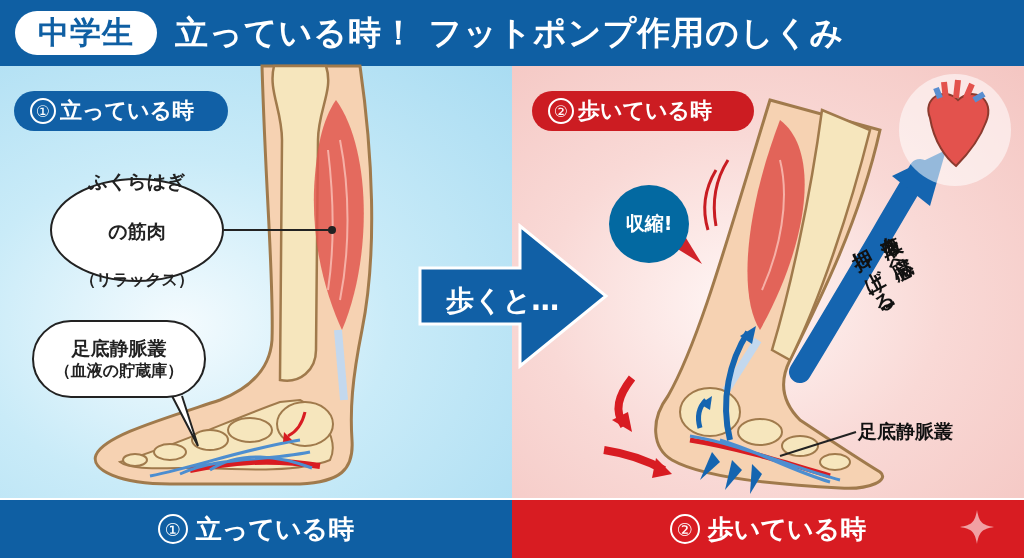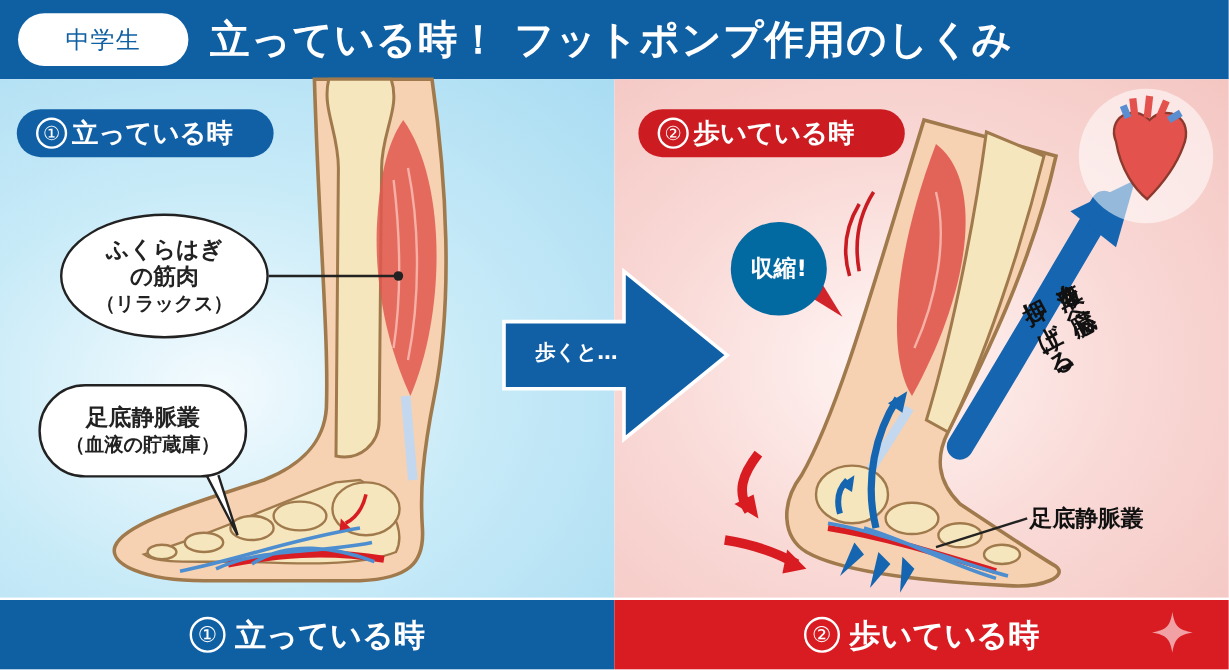--- a/index.html
+++ b/index.html
@@ -5,21 +5,21 @@
   * { box-sizing: border-box; margin: 0; padding: 0; }
   html, body { width: 1024px; height: 558px; overflow: hidden; background: #fff; }
   body { font-family: "DejaVu Sans", "Liberation Sans", sans-serif; position: relative; }
 
   .header {
     position: absolute; left: 0; top: 0; width: 1024px; height: 66px;
     background: #0f5fa3; display: flex; align-items: center;
   }
   .grade-pill {
     margin-left: 15px; width: 142px; height: 44px; border-radius: 22px;
-    background: #fff; color: #0f5fa3; font-weight: normal; font-size: 20px;
+    background: #fff; color: #0f5fa3; font-weight: bold; font-size: 31px;
     display: flex; align-items: center; justify-content: center; letter-spacing: 1px;
   }
   .header-title {
     margin-left: 18px; color: #fff; font-weight: bold; font-size: 33px; letter-spacing: 1px;
   }
 
   .panel-left {
     position: absolute; left: 0; top: 66px; width: 512px; height: 432px;
     background: radial-gradient(ellipse at 35% 60%, #f4fbfe 0%, #c9ebf8 45%, #a9dcf2 100%);
   }
@@ -53,26 +53,26 @@
   .section-tag.blue { background: #1160a6; left: 14px; top: 91px; width: 214px; }
   .section-tag.red { background: #cc1c22; left: 532px; top: 91px; width: 222px; }
   .section-tag .circle-num { width: 26px; height: 26px; font-size: 16px; }
 
   .bubble {
     position: absolute; background: #fff; border: 2px solid #222;
     border-radius: 50%; display: flex; flex-direction: column;
     align-items: center; justify-content: center; font-weight: bold; color: #222;
     text-align: center;
   }
-  .bubble-calf { left: 50px; top: 178px; width: 174px; height: 104px; font-size: 19px; line-height: 1.22; }
+  .bubble-calf { left: 50px; top: 178px; width: 174px; height: 104px; font-size: 19px; line-height: 1.22; gap: 27px; }
   .bubble-calf .sub { font-size: 16px; }
   .bubble-plexus { left: 32px; top: 320px; width: 174px; height: 78px; font-size: 19px; line-height: 1.3; }
   .bubble-plexus .sub { font-size: 16px; }
   .arrow-walk-label {
-    position: absolute; left: 446px; top: 282px; color: #fff; font-weight: bold; font-size: 17px;
+    position: absolute; left: 446px; top: 282px; color: #fff; font-weight: bold; font-size: 28px;
   }
 
   .contract-bubble {
     position: absolute; left: 609px; top: 185px; width: 80px; height: 78px;
     background: #0369a1; border-radius: 50%; color: #fff; font-weight: bold; font-size: 19px;
     display: flex; align-items: center; justify-content: center;
   }
 
   .vertical-text {
     position: absolute; left: 860px; top: 220px; width: 90px; height: 170px;

